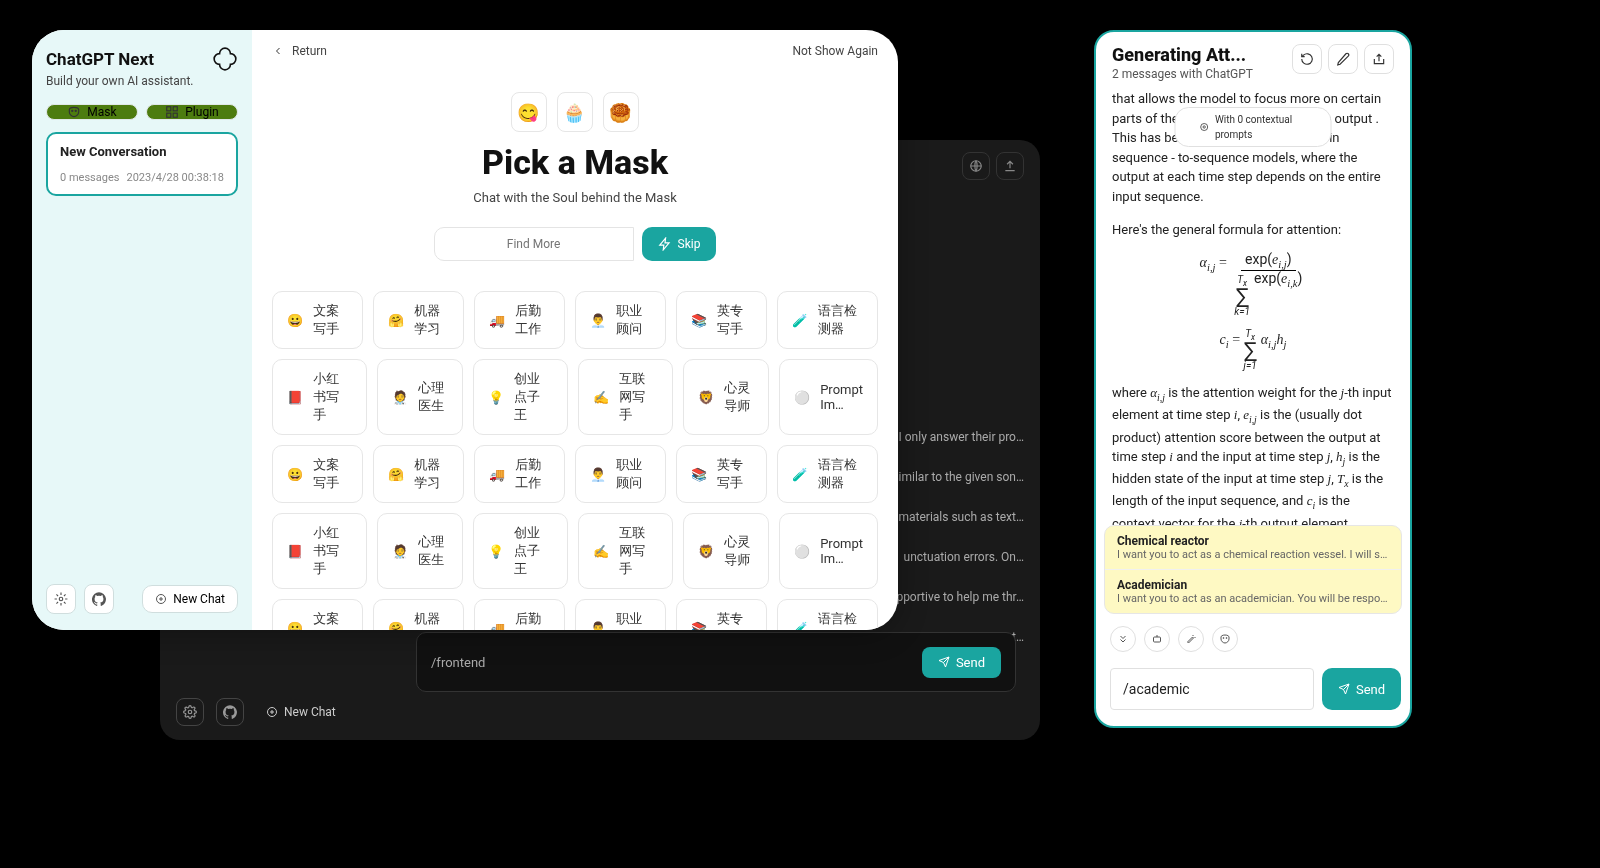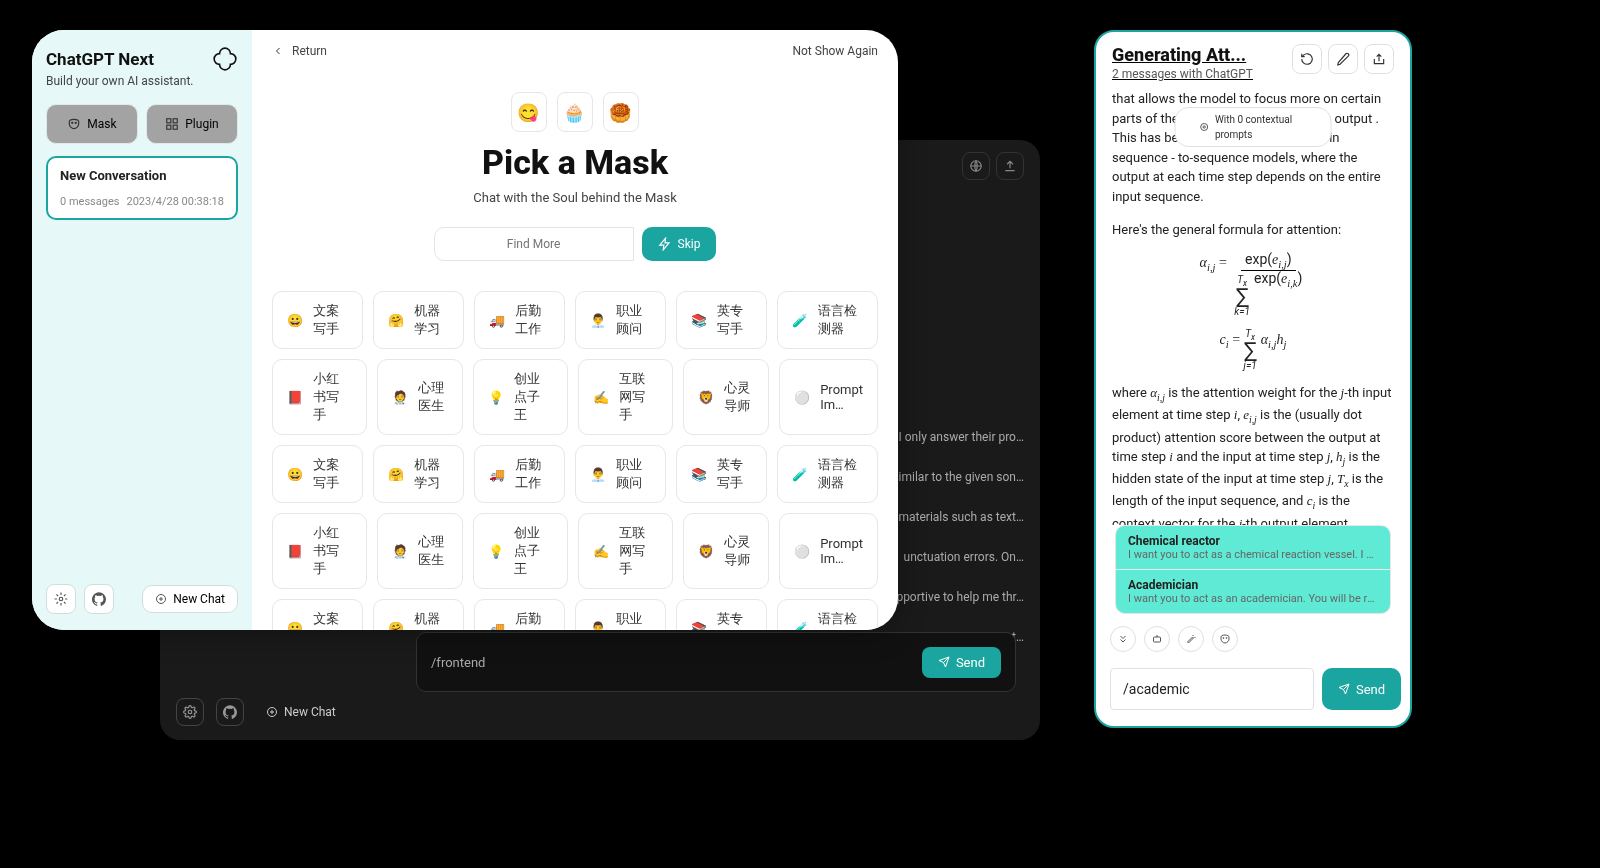--- a/index.html
+++ b/index.html
@@ -22,21 +22,21 @@
 
 .main-window {
   position: absolute; left: 32px; top: 30px; width: 866px; height: 600px;
   background: #fff; border-radius: 32px; display: flex; overflow: hidden;
   box-shadow: 0 4px 30px rgba(0,0,0,0.3);
 }
 .sidebar { width: 220px; background: #e7f8f8; padding: 16px 14px; display:flex; flex-direction:column; position:relative; }
 .app-title { font-weight: 700; font-size: 17px; color:#111; display:flex; align-items:center; justify-content:space-between;}
 .app-sub { font-size: 12px; color: #444; margin-top: 2px; }
 .side-btns { display:flex; gap:8px; margin:16px 0 12px; }
-.side-btn { flex:1; background:#a3a3a3; border:1px solid #e0e8e8; border-radius:10px; padding:12px 6px; font-size:12px; display:flex; align-items:center; justify-content:center; gap:6px; cursor:pointer;}
+.side-btn { flex:1; background:#4d7c0f; border:1px solid #e0e8e8; border-radius:10px; padding:0 6px; font-size:12px; display:flex; align-items:center; justify-content:center; gap:6px; cursor:pointer;}
 .conv-card { border:2px solid #1aa5a0; border-radius:10px; background:#fff; padding:10px 12px; }
 .conv-title { font-weight:700; font-size:13px; color:#222;}
 .conv-meta { display:flex; justify-content:space-between; font-size:11px; color:#888; margin-top:12px;}
 .side-footer { margin-top:auto; display:flex; justify-content:space-between; align-items:center; gap:8px;}
 .sf-ic { width:30px;height:30px;border:1px solid #d0dede;border-radius:8px;display:flex;align-items:center;justify-content:center;background:#fff; cursor:pointer;}
 .new-chat-btn { background:#fff; border:1px solid #d0dede; border-radius:10px; padding:6px 12px; font-size:12px; display:flex; align-items:center; gap:6px; cursor:pointer;}
 
 .content { flex:1; padding: 14px 20px; position:relative; overflow:hidden;}
 .content-top { display:flex; justify-content:space-between; align-items:center; font-size:12px; color:#444;}
 .return { display:flex; align-items:center; gap:8px; cursor:pointer;}
@@ -51,38 +51,38 @@
 .mask-item { border:1px solid #e6e6e6; border-radius:10px; padding:10px 14px; display:flex; align-items:center; gap:10px; font-size:13px; color:#333; background:#fff; cursor:pointer;}
 .mask-row { display:flex; gap:10px; margin-bottom:10px; justify-content:center;}
 
 
 .mobile {
   position:absolute; left: 1094px; top: 30px; width: 318px; height: 698px;
   background:#fff; border:2px solid #1aa5a0; border-radius:20px; overflow:hidden;
   display:flex; flex-direction:column;
 }
 .m-header { padding:12px 16px 8px; }
-.m-titlerow { display:flex; align-items:flex-start; justify-content:space-between;text-decoration:underline; }
+.m-titlerow { display:flex; align-items:flex-start; justify-content:space-between; }
 .m-title { font-size:18px; font-weight:800; color:#111;}
 .m-sub { font-size:12px; color:#555; margin-top:2px;}
 .m-hicons { display:flex; gap:6px; }
 .m-hic { width:30px; height:30px; border:1px solid #e0e0e0; border-radius:8px; display:flex; align-items:center; justify-content:center; cursor:pointer;}
 .m-body { flex:1; overflow:hidden; padding: 0 16px 8px; font-size:13px; color:#222; line-height:1.5; position:relative;}
 .m-pill { position:absolute; left:50%; transform:translateX(-50%); top:18px; background:#fff; border:1px solid #e0e0e0; border-radius:14px; padding:4px 24px; font-size:10px; color:#333; display:flex; align-items:center; gap:6px; z-index:5;}
 .m-formula { text-align:center; display:flex; justify-content:center; margin:12px 0; font-family: Georgia, "Times New Roman", serif; font-size:14px;}
 .frac { display:inline-flex; flex-direction:column; align-items:center; line-height:1.1;}
 .frac .num { border-bottom:1px solid #000; padding:0 4px;}
 .frac .den { padding: 0 4px; }
 .sum { display:inline-flex; flex-direction:column; align-items:center; line-height:1; margin-right:4px;}
 .sum .top { font-size:10px; font-style:italic;}
 .sum .sig { font-size:22px; line-height:0.9;}
 .sum .bot { font-size:10px; font-style:italic;}
 .ital { font-style:italic; font-family:Georgia,serif;}
 .ssub { font-size:0.75em; font-style:italic; font-family:Liberation Serif, serif;}
-.m-suggest-card { background:#5eead4; border:1px solid #e6e6e6; border-radius:10px; margin:0 19px 6px; }
+.m-suggest-card { background:#fef9c3; border:1px solid #e6e6e6; border-radius:10px; margin:0 8px 6px; }
 .sg-item { padding:8px 12px; border-bottom:1px solid #f0f0f0;}
 .sg-item:last-child{ border-bottom:none;}
 .sg-title { font-weight:700; font-size:12px; color:#222;}
 .sg-body { font-size:11px; color:#666; white-space:nowrap; overflow:hidden; text-overflow:ellipsis;}
 .m-icons { display:flex; gap:8px; padding:6px 14px;}
 .m-ic { width:26px;height:26px; border:1px solid #e0e0e0; border-radius:13px; display:flex; align-items:center; justify-content:center; font-size:12px; cursor:pointer; color:#555;}
 .m-inputrow { display:flex; gap:8px; padding:10px 14px 16px;}
 .m-input { flex:1; border:1px solid #e0e0e0; border-radius:4px; padding:12px 12px; font-size:14px; color:#222;}
 .m-send { background:#1aa5a0; border:none; color:#fff; border-radius:10px; padding:10px 16px; font-size:13px; display:flex; align-items:center; gap:6px; cursor:pointer;}
 

